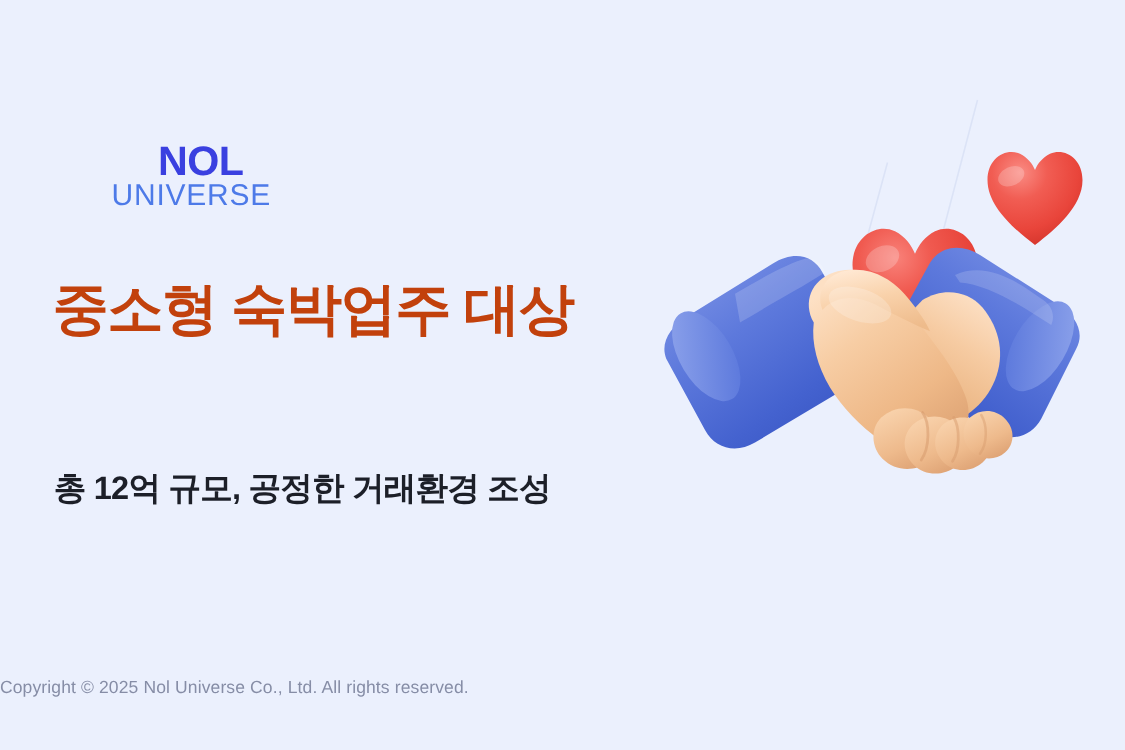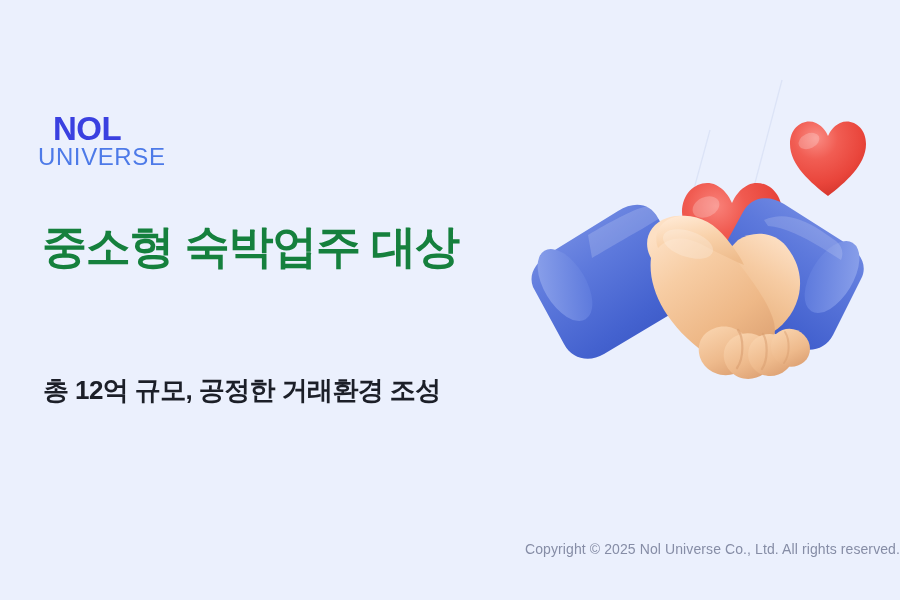--- a/index.html
+++ b/index.html
@@ -22,20 +22,21 @@
     overflow: hidden;
   }
 
   
   #logo {
     position: absolute;
     left: 38px;
     top: 112px;
     width: 230px;
     user-select: none;
+    text-align: center;
   }
   #logo-nol {
     display: block;
     font-size: 33px;
     line-height: 34px;
     font-weight: 900;
     letter-spacing: -0.5px;
     color: #3a40e0;
     padding-left: 15px;
   }
@@ -55,21 +56,21 @@
     left: 42px;
     top: 218px;
     width: 520px;
   }
   .headline-line {
     display: block;
     font-size: 45px;
     line-height: 58px;
     font-weight: 900;
     letter-spacing: -1.2px;
-    color: #15803d;
+    color: #c2410c;
     white-space: nowrap;
   }
 
   
   #subtitle {
     position: absolute;
     left: 43px;
     top: 374px;
     font-size: 26px;
     line-height: 32px;
@@ -78,21 +79,21 @@
     color: #1c1f28;
     white-space: nowrap;
   }
 
   
   #footer {
     position: absolute;
     left: 0;
     top: 538px;
     width: 900px;
-    text-align: right;
+    text-align: left;
     font-size: 14px;
     line-height: 22px;
     font-weight: 400;
     letter-spacing: 0.1px;
     color: #868da6;
   }
 
   
   #illustration {
     position: absolute;

